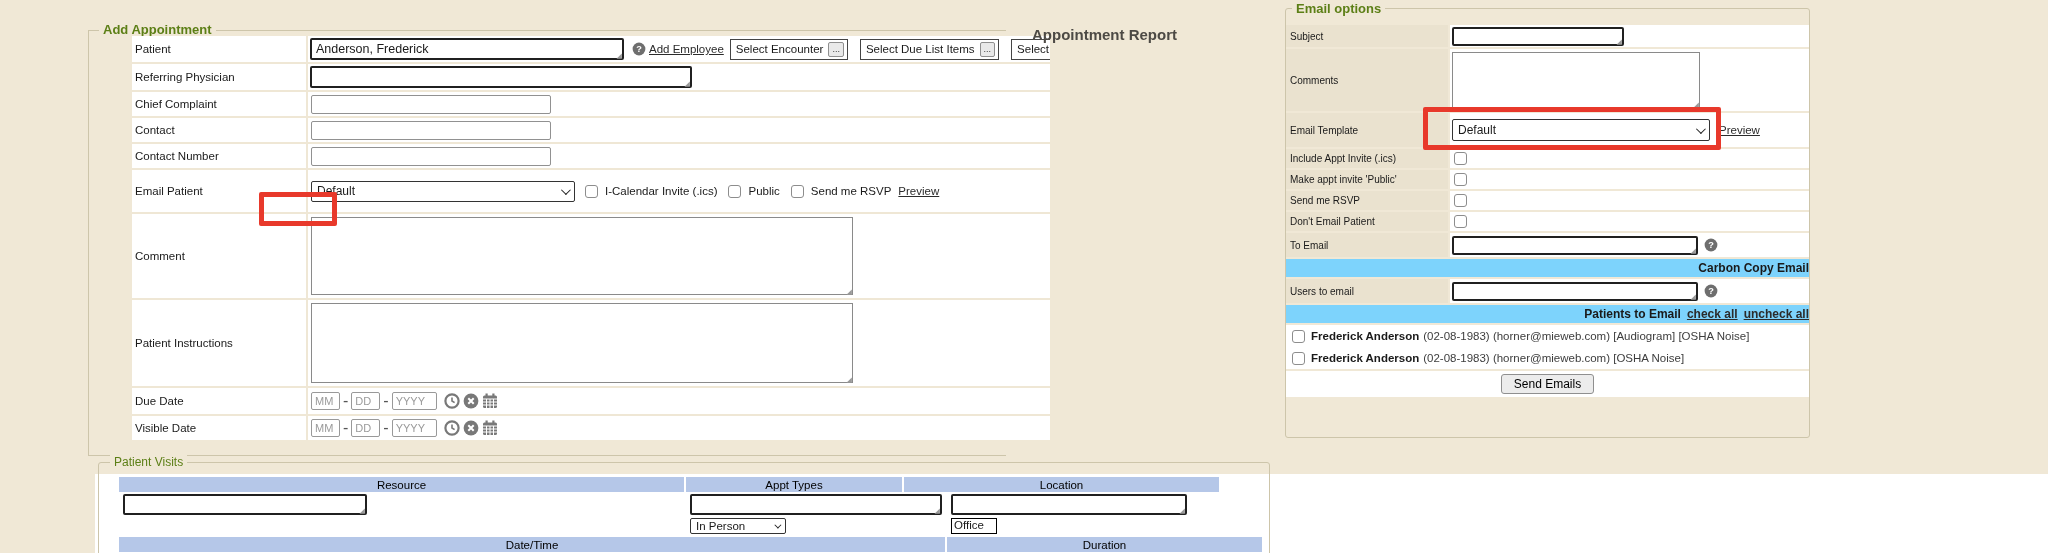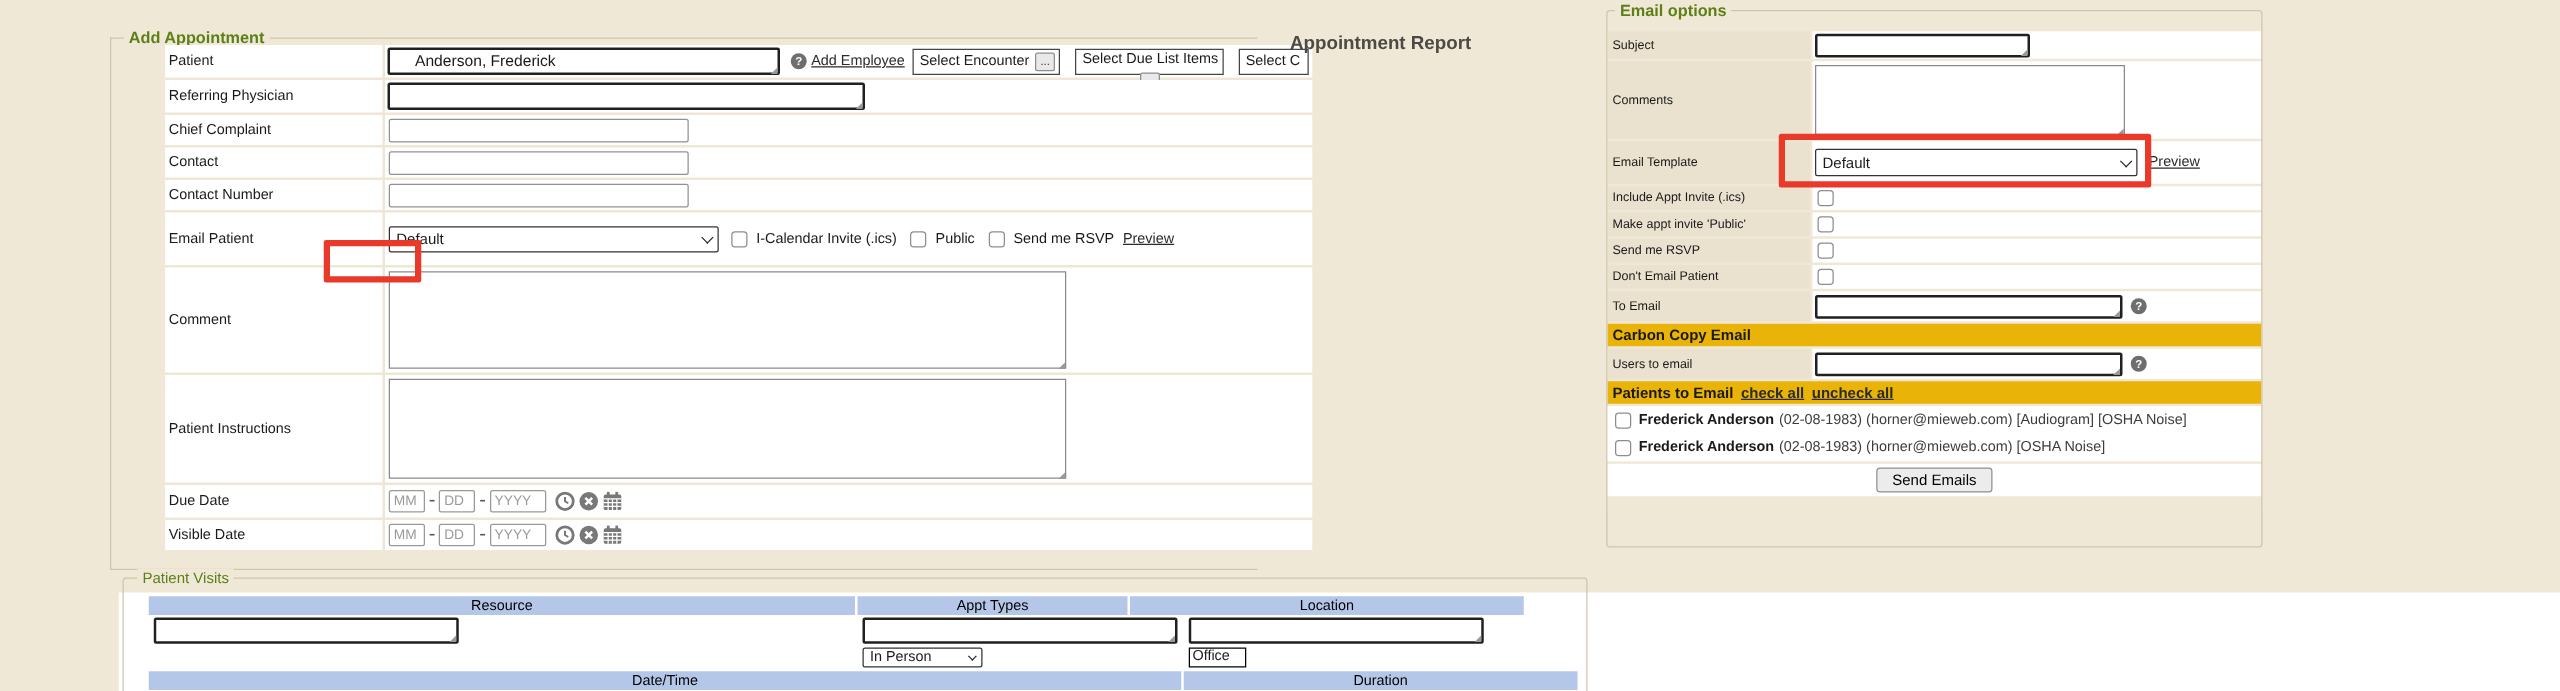--- a/index.html
+++ b/index.html
@@ -37,50 +37,50 @@
   .pv-legend { left:110px; top:455px; font-size:12px; }
   .bluecell { background:#b5c7e8; font-size:11.5px; display:flex; align-items:center; justify-content:center; color:#000; }
 
   
   .report-title { left:1032px; top:26px; font-size:15px; font-weight:bold; color:#4d4a45; }
   .eo-fs { left:1285px; top:8px; width:525px; height:430px; padding:16px 0 0 0; display:flex; flex-direction:column; gap:2px; overflow:hidden; }
   .eo-legend { left:1292px; top:1px; font-weight:bold; }
   .erow { display:flex; gap:2px; }
   .ecell-l { width:162px; flex:none; background:#eae2cf; font-size:10px; display:flex; align-items:center; padding-left:4px; }
   .ecell-r { flex:1; background:#fff; display:flex; align-items:center; position:relative; padding-left:2px; }
-  .esec { background:#eab308; font-size:12px; font-weight:bold; display:flex; align-items:center; padding-left:4px; gap:6px; }
+  .esec { background:#7dd3fc; font-size:12px; font-weight:bold; display:flex; align-items:center; padding-left:4px; gap:6px;justify-content:flex-end; }
   .prow { display:flex; align-items:center; gap:6px; padding-left:6px; font-size:11.5px; height:22px; background:#fff; }
   .btn { background:#ececec; border:1px solid #8f8f8f; border-radius:3px; font-size:12px; padding:2px 12px; font-family:"Liberation Sans",sans-serif; }
 </style>
 </head>
 <body>
 
 <div class="abs" style="left:95px; top:474px; width:1953px; height:79px; background:#fff;"></div>
 
 <div class="abs addappt-fs"></div>
 <div class="abs legend addappt-legend">Add Appointment</div>
 
 <div class="abs ftable">
 
   <div class="frow" style="height:26px;">
     <div class="fcell-l">Patient</div>
     <div class="fcell-r" style="gap:6px;">
-      <div class="inp-thick" style="width:314px; height:22px; margin-left:2px; font-size:12.5px; display:flex; align-items:center; padding-left:20px;">
+      <div class="inp-thick" style="width:314px; height:22px; margin-left:2px; font-size:12.5px; display:flex; align-items:center; padding-left:4px;">
         <span>Anderson, Frederick</span>
       </div>
       <svg class="hicon" viewBox="0 0 16 16" style="margin-left:2px;">
         <circle cx="8" cy="8" r="7.3" fill="#6e6e6e"></circle>
         <text x="8" y="11.6" text-anchor="middle" font-size="10.5" font-weight="bold" fill="#fff" font-family="Liberation Sans,sans-serif">?</text>
       </svg>
       <span class="link" style="font-size:11.5px; margin-left:-3px;">Add Employee</span>
       <div class="selbtn">
         <span>Select Encounter</span>
         <span class="dots">...</span>
       </div>
-      <div class="selbtn" style="margin-left:6px;flex-direction:column;">
+      <div class="selbtn" style="margin-left:6px;">
         <span>Select Due List Items</span>
         <span class="dots">...</span>
       </div>
       <div class="selbtn" style="margin-left:6px; width:56px; overflow:hidden;">
         <span>Select C</span>
       </div>
     </div>
   </div>
 
   <div class="frow" style="height:26px;">

